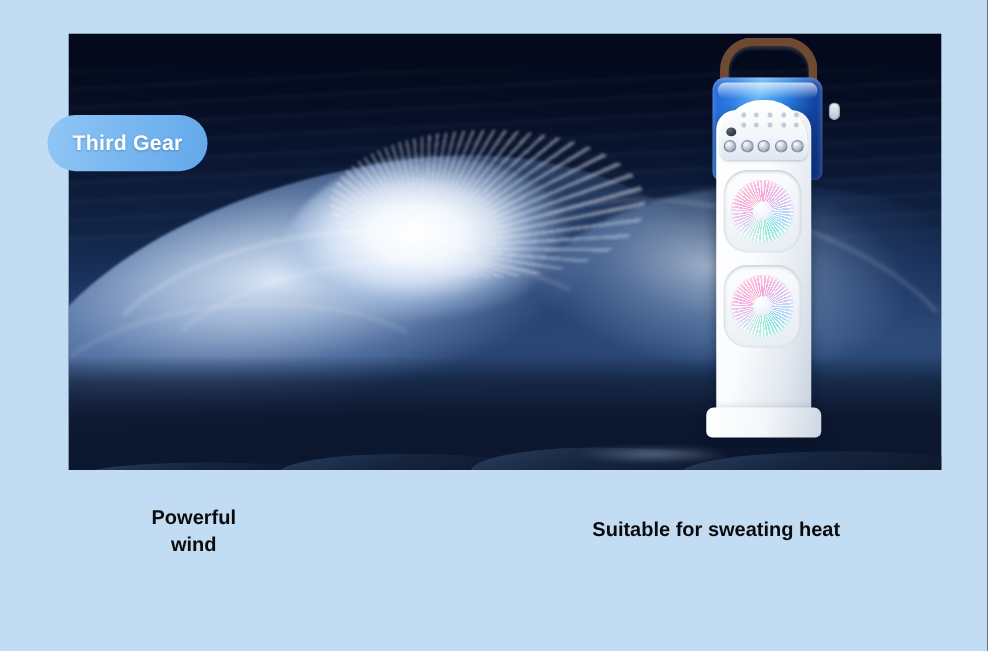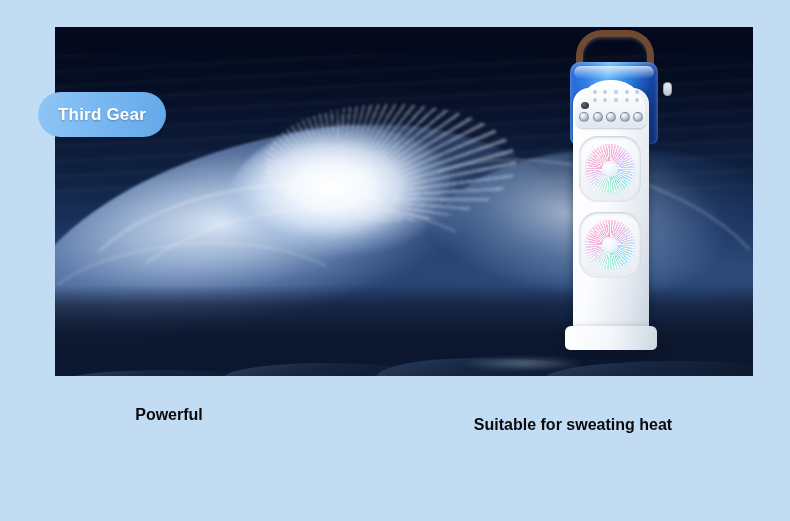--- a/index.html
+++ b/index.html
@@ -219,21 +219,21 @@
     border-radius:6px 6px 5px 5px;
     background:linear-gradient(100deg,#ffffff 0%,#f4f7fa 50%,#cdd7e2 100%);
     box-shadow:0 4px 9px rgba(5,15,35,.5);
   }
 
   
   .cap{
     position:absolute; color:#0a0a0a; font-weight:bold;
     font-size:16px; line-height:1.35; text-align:center;
   }
-  .cap-left{ left:109px; top:404px; width:120px; }
+  .cap-left{ left:95px; top:404px; width:120px; }
   .cap-right{ left:438px; top:414px; width:270px; }
 </style>
 </head>
 <body>
 
 <div class="hero">
   <div class="sky"></div>
   <div class="bands"></div>
 
   <div class="wave-main"></div>
@@ -302,15 +302,16 @@
       <div class="fan-blades"></div>
       <div class="fan-hub"></div>
     </div>
   </div>
 
   <div class="base"></div>
 </div>
 
 <div class="cap cap-left">
   <div>Powerful</div>
+  <div>wind</div>
 </div>
 
 <div class="cap cap-right">Suitable for sweating heat</div>
 
 </body></html>

